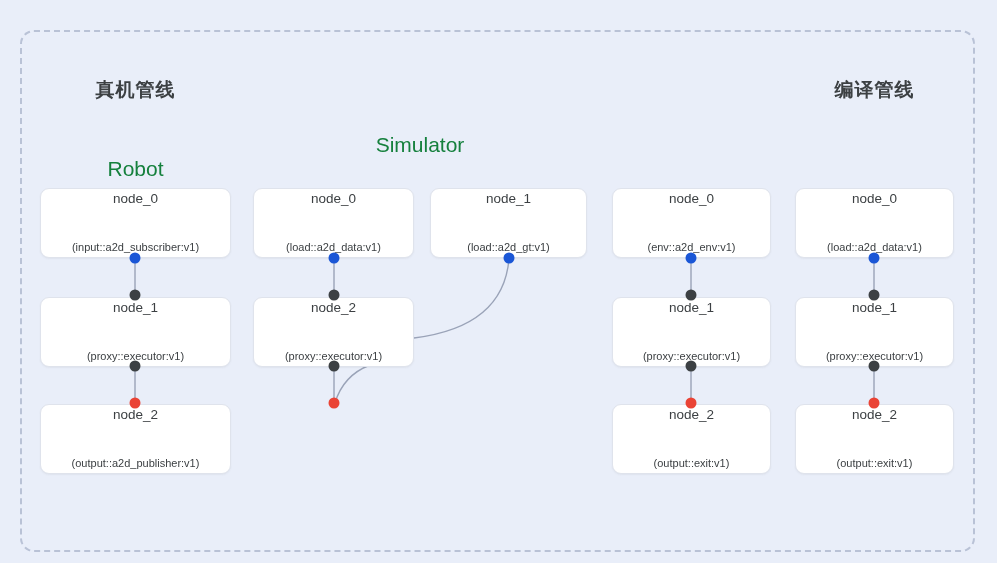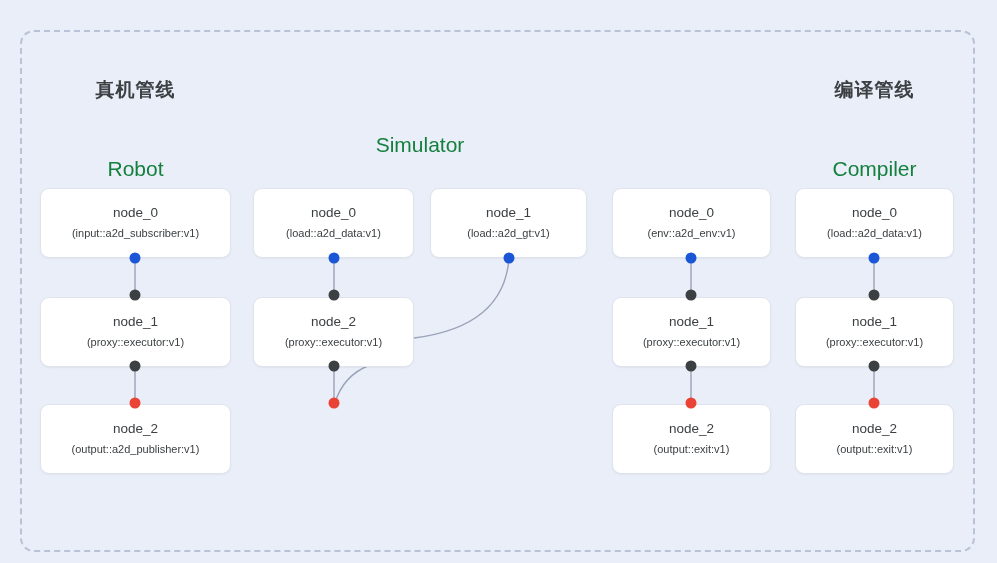--- a/index.html
+++ b/index.html
@@ -54,22 +54,22 @@
   .node-box {
     position: absolute;
     box-sizing: border-box;
     background: #ffffff;
     border: 1px solid #dfe3ec;
     border-radius: 9px;
     box-shadow: 0 1px 2px rgba(60, 64, 67, 0.06);
     display: flex;
     flex-direction: column;
     align-items: center;
-    justify-content: center;
     z-index: 3;
+    gap: 28px;
   }
   .node-name {
     font-size: 13.5px;
     color: #3c4043;
     line-height: 20px;
     white-space: nowrap;
   }
   .node-type {
     font-size: 11px;
     color: #3c4043;
@@ -105,21 +105,20 @@
     <div class="col-title-en">Robot</div>
   </div>
 
   <div class="col-header" style="left:253px; top:62px; width:334px;">
     <div class="col-title-en">Simulator</div>
   </div>
 
 
   <div class="col-header" style="left:795px; top:62px; width:159px;">
     <div class="col-title-cn">编译管线</div>
-    <div class="col-title-en">Compiler</div>
   </div>
 
   <svg class="edges" viewBox="0 0 997 563">
 
     <path d="M135,242 L135,278" stroke="#9aa3b8" stroke-width="1.4" fill="none"></path>
     <path d="M135,350 L135,387" stroke="#9aa3b8" stroke-width="1.4" fill="none"></path>
 
     <path d="M334,242 L334,278" stroke="#9aa3b8" stroke-width="1.4" fill="none"></path>
     <path d="M334,350 L334,387" stroke="#9aa3b8" stroke-width="1.4" fill="none"></path>
 

